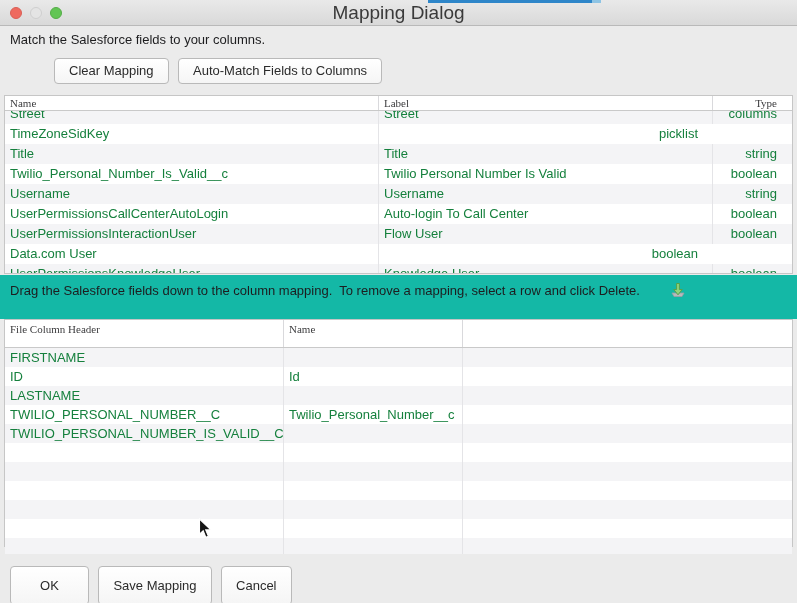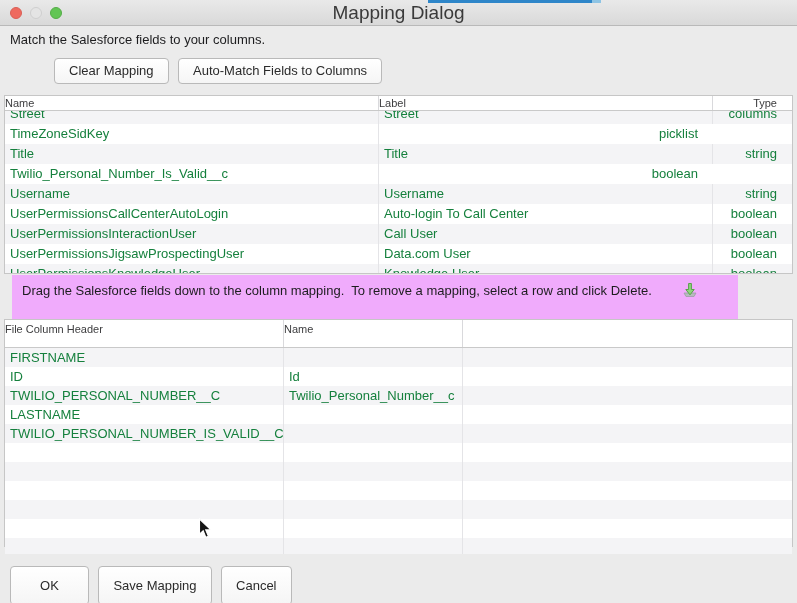--- a/index.html
+++ b/index.html
@@ -39,22 +39,22 @@
   .tbl{
     position:absolute;left:4px;width:789px;background:#fff;
     border:1px solid #c6c6c6;
   }
   .fields-tbl{top:95px;height:179px;}
   .map-tbl{top:319px;height:228px;}
   .thead{display:grid;background:#fff;border-bottom:1px solid #c9c9c9;}
   .fields-tbl .thead{grid-template-columns:374px 334px 1fr;height:15px;}
   .map-tbl .thead{grid-template-columns:279px 179px 1fr;height:28px;}
   .hcell{
-    font-size:11px;color:#3c3c3e;line-height:15px;
-    border-right:1px solid #d9d9dc;overflow:hidden;white-space:nowrap;
+    font-size:11px;color:#3c3c3e;line-height:15px;padding-left:5px;
+    border-right:1px solid #d9d9dc;overflow:hidden;white-space:nowrap;font-family:Liberation Serif, serif;
   }
   .map-tbl .hcell{line-height:19px;}
   .hcell:last-child{border-right:none;}
   .hcell.right{text-align:right;padding-right:15px;}
   .tbody{position:relative;overflow:hidden;}
   .fields-tbl .tbody{height:162px;}
   .map-tbl .tbody{height:206px;}
   .rows-inner{position:absolute;left:0;top:0;width:100%;}
   .fields-tbl .rows-inner{transform:translateY(-7px);}
   .trow{display:grid;}
@@ -63,23 +63,22 @@
   .trow:nth-child(odd){background:#f4f4f6;}
   .tcell{
     font-size:13px;color:#15803d;line-height:20px;padding-left:5px;
     border-right:1px solid #e4e4e7;overflow:hidden;white-space:nowrap;
   }
   .map-tbl .tcell{line-height:19px;}
   .tcell:last-child{border-right:none;}
   .tcell.right{text-align:right;padding-right:15px;}
   
   .drag-bar{
-    position:absolute;left:0;top:275px;width:726px;height:44px;
-    background:#f0abfc;
-    margin-left:12px;
+    position:absolute;left:0;top:275px;width:797px;height:44px;
+    background:#14b8a6;
   }
   .drag-text{
     position:absolute;left:10px;top:8px;font-size:13px;color:#1d1d1f;
     white-space:pre-wrap;
   }
   .drag-icon{position:absolute;left:668px;top:5px;}
   
   .footer{position:absolute;left:10px;top:566px;}
   .btn-ok{min-width:79px;text-align:center;}
   .footer .btn{height:39px;line-height:23px;}
@@ -123,39 +122,39 @@
             <div class="tcell ">TimeZoneSidKey</div>
             <div class="tcell right">picklist</div>
           </div>
           <div class="trow">
             <div class="tcell ">Title</div>
             <div class="tcell ">Title</div>
             <div class="tcell right">string</div>
           </div>
           <div class="trow">
             <div class="tcell ">Twilio_Personal_Number_Is_Valid__c</div>
+            <div class="tcell ">Twilio Personal Number Is Valid</div>
             <div class="tcell right">boolean</div>
           </div>
           <div class="trow">
             <div class="tcell ">Username</div>
             <div class="tcell ">Username</div>
             <div class="tcell right">string</div>
           </div>
           <div class="trow">
             <div class="tcell ">UserPermissionsCallCenterAutoLogin</div>
             <div class="tcell ">Auto-login To Call Center</div>
             <div class="tcell right">boolean</div>
           </div>
           <div class="trow">
             <div class="tcell ">UserPermissionsInteractionUser</div>
-            <div class="tcell ">Call User</div>
-            <div class="tcell right">boolean</div>
-          </div>
-          <div class="trow">
-            <div class="tcell ">UserPermissionsJigsawProspectingUser</div>
+            <div class="tcell ">Flow User</div>
+            <div class="tcell right">boolean</div>
+          </div>
+          <div class="trow">
             <div class="tcell ">Data.com User</div>
             <div class="tcell right">boolean</div>
           </div>
           <div class="trow">
             <div class="tcell ">UserPermissionsKnowledgeUser</div>
             <div class="tcell ">Knowledge User</div>
             <div class="tcell right">boolean</div>
           </div>
         </div>
     </div>
@@ -183,27 +182,27 @@
             <div class="tcell">FIRSTNAME</div>
             <div class="tcell"></div>
             <div class="tcell"></div>
           </div>
           <div class="trow">
             <div class="tcell">ID</div>
             <div class="tcell">Id</div>
             <div class="tcell"></div>
           </div>
           <div class="trow">
+            <div class="tcell">LASTNAME</div>
+            <div class="tcell"></div>
+            <div class="tcell"></div>
+          </div>
+          <div class="trow">
             <div class="tcell">TWILIO_PERSONAL_NUMBER__C</div>
             <div class="tcell">Twilio_Personal_Number__c</div>
-            <div class="tcell"></div>
-          </div>
-          <div class="trow">
-            <div class="tcell">LASTNAME</div>
-            <div class="tcell"></div>
             <div class="tcell"></div>
           </div>
           <div class="trow">
             <div class="tcell">TWILIO_PERSONAL_NUMBER_IS_VALID__C</div>
             <div class="tcell"></div>
             <div class="tcell"></div>
           </div>
           <div class="trow">
             <div class="tcell"></div>
             <div class="tcell"></div>

